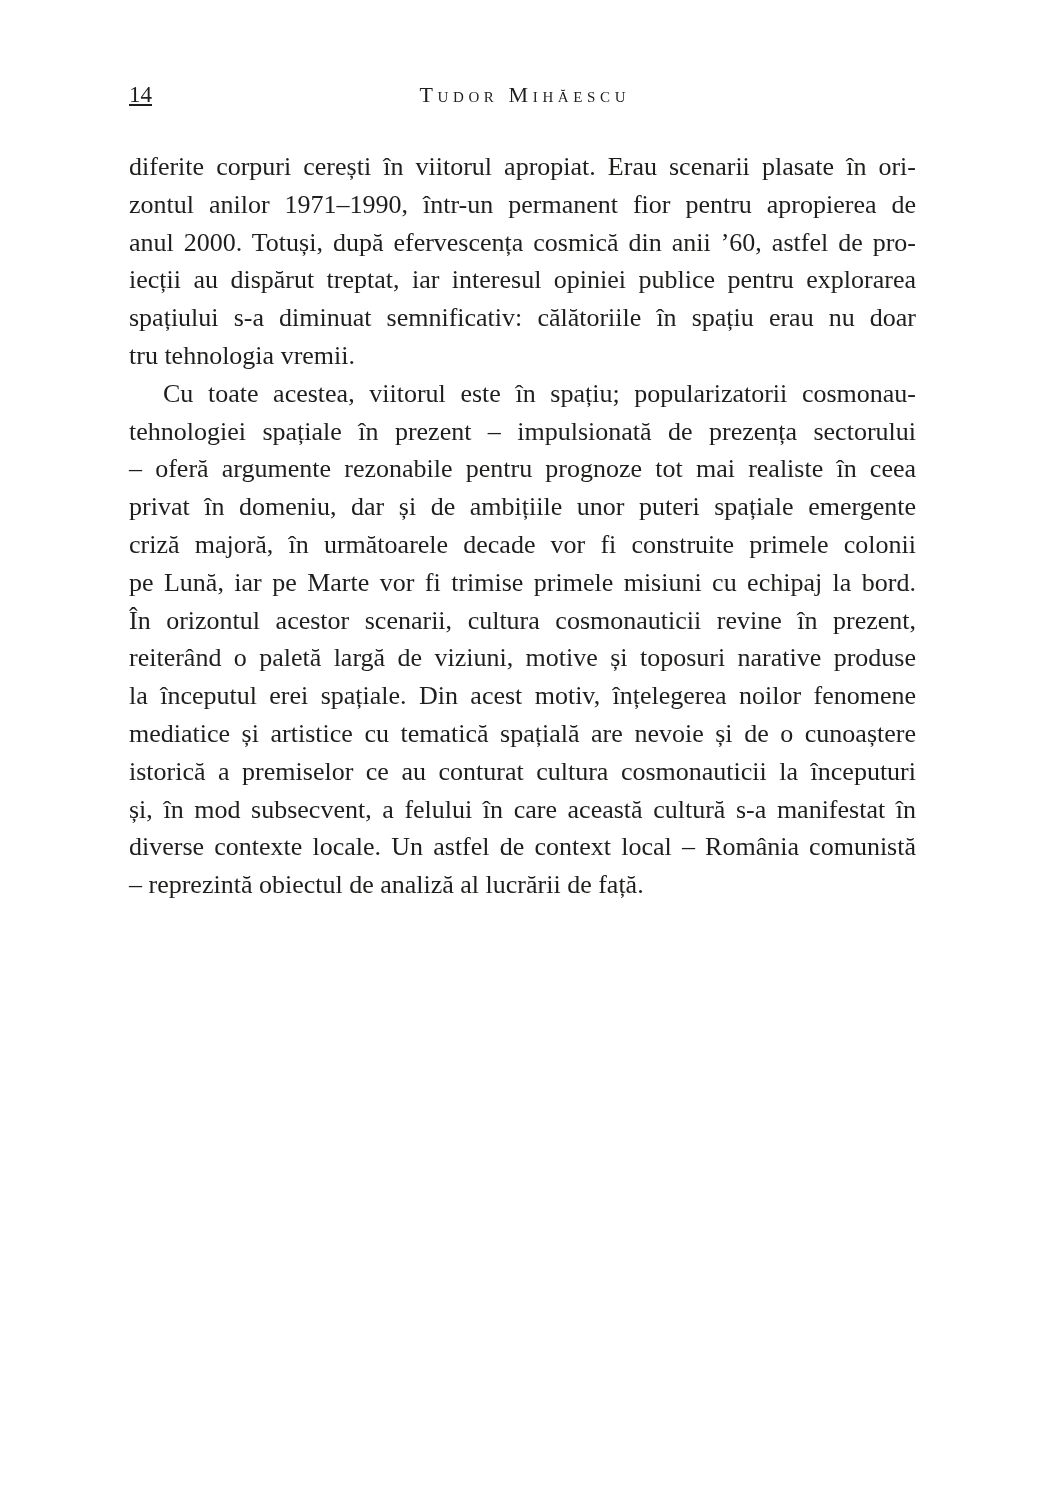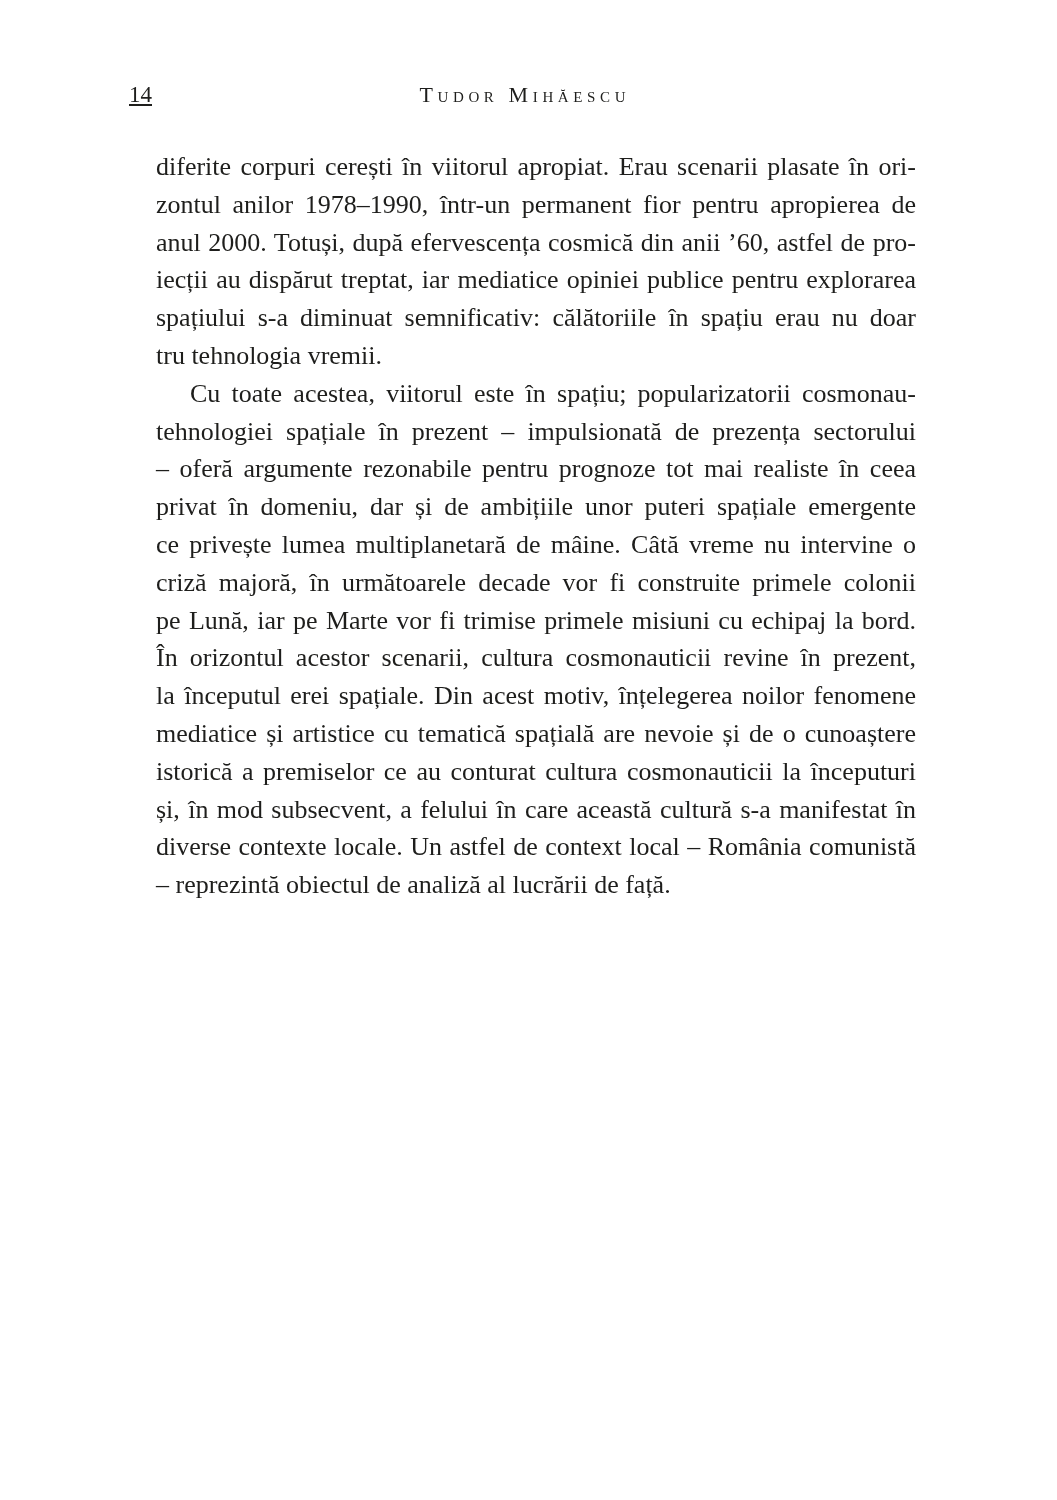--- a/index.html
+++ b/index.html
@@ -44,53 +44,52 @@
     left: 129px;
     top: 148px;
     width: 787px;
     font-size: 26px;
     line-height: 37.8px;
   }
   .line {
     text-align: justify;
     text-align-last: justify;
     hyphens: none;
-    margin-left: 27px;
   }
   .line.last {
     text-align-last: left;
   }
   .line.indent {
     text-indent: 34px;
   }
   .seg-italic {
   }
 </style>
 </head>
 <body style="background: rgb(255, 255, 255); color: rgb(30, 30, 28);">
 
 <header class="page-header">
   <span class="page-number">14</span>
   <div class="running-header">Tudor Mihăescu</div>
 </header>
 
 <main class="body-text">
     <div class="line"><span class="seg-normal">diferite corpuri cerești în viitorul apropiat. Erau scenarii plasate în ori-</span></div>
-    <div class="line"><span class="seg-normal">zontul anilor 1978–1990, într-un permanent fior pentru apropierea de</span></div>
+    <div class="line"><span class="seg-normal">zontul anilor 1971–1990, într-un permanent fior pentru apropierea de</span></div>
     <div class="line"><span class="seg-normal">anul 2000. Totuși, după efervescența cosmică din anii ’60, astfel de pro-</span></div>
-    <div class="line"><span class="seg-normal">iecții au dispărut treptat, iar mediatice opiniei publice pentru explorarea</span></div>
+    <div class="line"><span class="seg-normal">iecții au dispărut treptat, iar interesul opiniei publice pentru explorarea</span></div>
     <div class="line"><span class="seg-normal">spațiului s-a diminuat semnificativ: călătoriile în spațiu erau nu doar</span></div>
     <div class="line last"><span class="seg-normal">tru tehnologia vremii.</span></div>
     <div class="line indent"><span class="seg-normal">Cu toate acestea, viitorul este în spațiu; popularizatorii cosmonau-</span></div>
     <div class="line"><span class="seg-normal">tehnologiei spațiale în prezent – impulsionată de prezența sectorului</span></div>
     <div class="line"><span class="seg-normal">– oferă argumente rezonabile pentru prognoze tot mai realiste în ceea</span></div>
     <div class="line"><span class="seg-normal">privat în domeniu, dar și de ambițiile unor puteri spațiale emergente</span></div>
-    <div class="line"><span class="seg-normal">ce privește lumea multiplanetară de mâine. Câtă vreme nu intervine o</span></div>
     <div class="line"><span class="seg-normal">criză majoră, în următoarele decade vor fi construite primele colonii</span></div>
     <div class="line"><span class="seg-normal">pe Lună, iar pe Marte vor fi trimise primele misiuni cu echipaj la bord.</span></div>
     <div class="line"><span class="seg-normal">În orizontul acestor scenarii, </span><span class="seg-italic">cultura cosmonauticii</span><span class="seg-normal"> revine în prezent,</span></div>
+    <div class="line"><span class="seg-normal">reiterând o paletă largă de viziuni, motive și toposuri narative produse</span></div>
     <div class="line"><span class="seg-normal">la începutul erei spațiale. Din acest motiv, înțelegerea noilor fenomene</span></div>
     <div class="line"><span class="seg-normal">mediatice și artistice cu tematică spațială are nevoie și de o cunoaștere</span></div>
     <div class="line"><span class="seg-normal">istorică a premiselor ce au conturat </span><span class="seg-italic">cultura cosmonauticii</span><span class="seg-normal"> la începuturi</span></div>
     <div class="line"><span class="seg-normal">și, în mod subsecvent, a felului în care această cultură s-a manifestat în</span></div>
     <div class="line"><span class="seg-normal">diverse contexte locale. Un astfel de context local – România comunistă</span></div>
     <div class="line last"><span class="seg-normal">– reprezintă obiectul de analiză al lucrării de față.</span></div>
   </main>
 
 </body></html>

